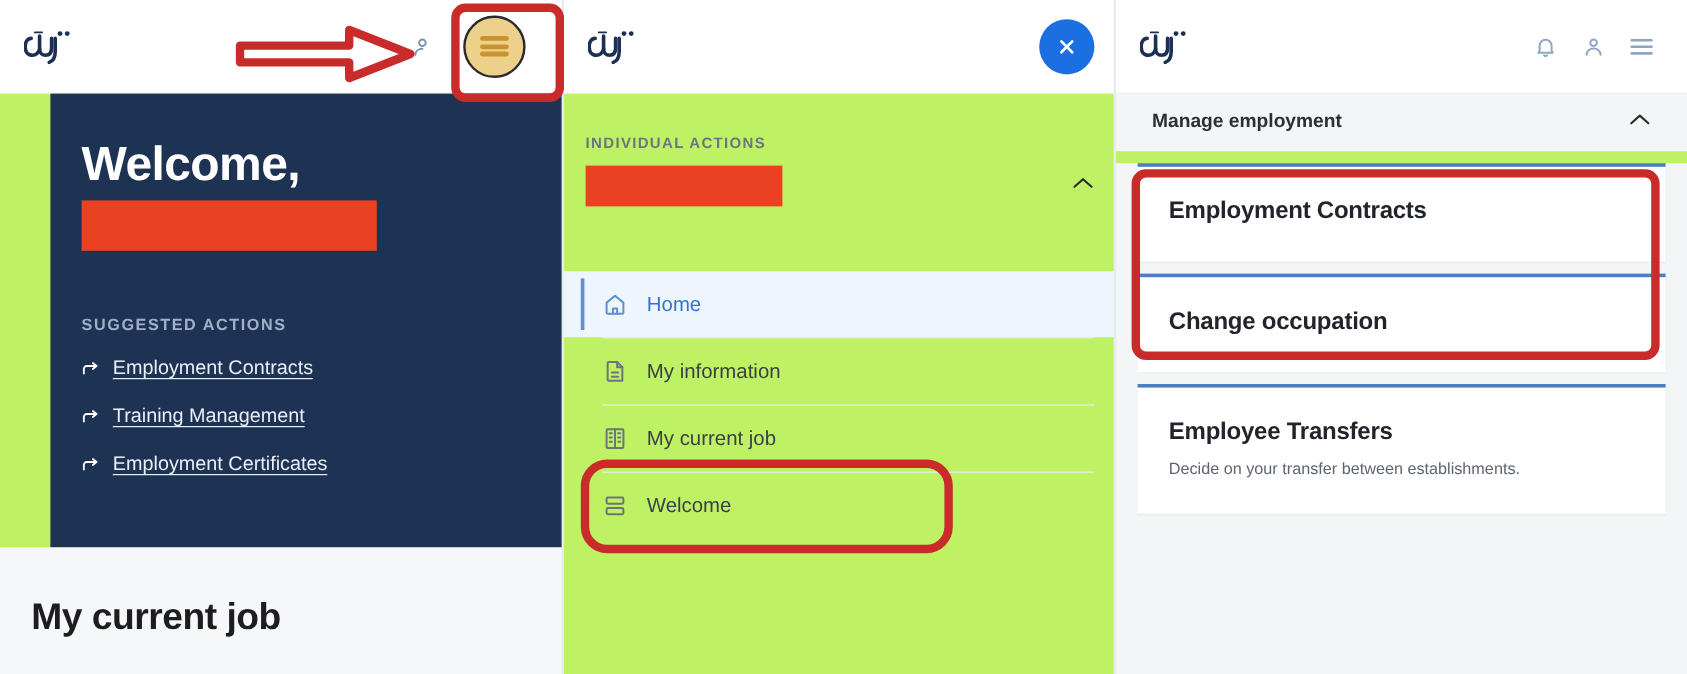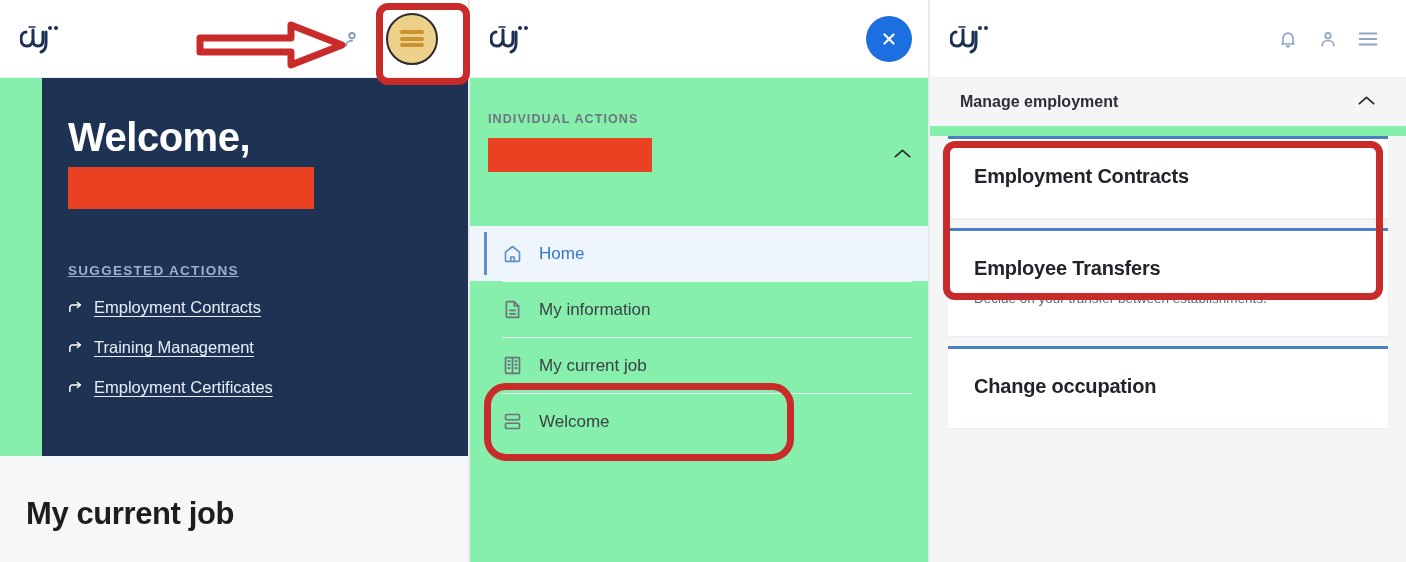--- a/index.html
+++ b/index.html
@@ -12,21 +12,21 @@
   }
   .screen {
     position: relative;
     width: 1406px;
     height: 562px;
     display: flex;
     background: #ffffff;
   }
 
   
-  .panel { position: relative; height: 562px; background: #86efac; overflow: hidden; }
+  .panel { position: relative; height: 562px; background: #bef264; overflow: hidden; }
   .panel-1 { width: 470px; }
   .panel-2 { width: 460px; }
   .panel-3 { width: 476px; }
 
   .panel-divider {
     position: absolute;
     top: 0; bottom: 0;
     width: 2px;
     background: #e9eaee;
   }
@@ -104,21 +104,20 @@
   }
   .redact-1 { width: 246px; }
   .redact-2 { width: 164px; height: 34px; margin-top: 4px; }
 
   .suggested-label {
     margin-top: 54px;
     color: #9fb0c8;
     font-size: 13.5px;
     font-weight: 700;
     letter-spacing: 1.3px;
-    text-decoration: underline;
   }
   .sug-list { margin-top: 20px; }
   .sug-item {
     display: flex;
     align-items: center;
     gap: 11px;
     margin-bottom: 21px;
     color: #e9eef6;
   }
   .sug-item .sug-text {
@@ -431,25 +430,25 @@
           <path d="M3 11l9-8 9 8"></path>
         </svg>
       </span>
     </div>
 
     <div class="cards">
       <div class="svc-card tall">
         <div class="svc-title">Employment Contracts</div>
       </div>
       <div class="svc-card tall">
+        <div class="svc-title">Change occupation</div>
+      </div>
+      <div class="svc-card tall">
         <div class="svc-title">Employee Transfers</div>
         <div class="svc-sub">Decide on your transfer between establishments.</div>
-      </div>
-      <div class="svc-card tall">
-        <div class="svc-title">Change occupation</div>
       </div>
     </div>
   </div>
 
   <div class="anno" style="left:376px; top:3px; width:94px; height:82px;"></div>
 
   <svg class="anno-arrow" style="left:196px; top:20px;" width="150" height="50" viewBox="0 0 150 50" fill="none" aria-hidden="true">
     <path d="M4 18 H95 V5 L146 25 L95 45 V32 H4 Z" fill="#ffffff" stroke="#c92a2a" stroke-width="7" stroke-linejoin="round"></path>
   </svg>
 

